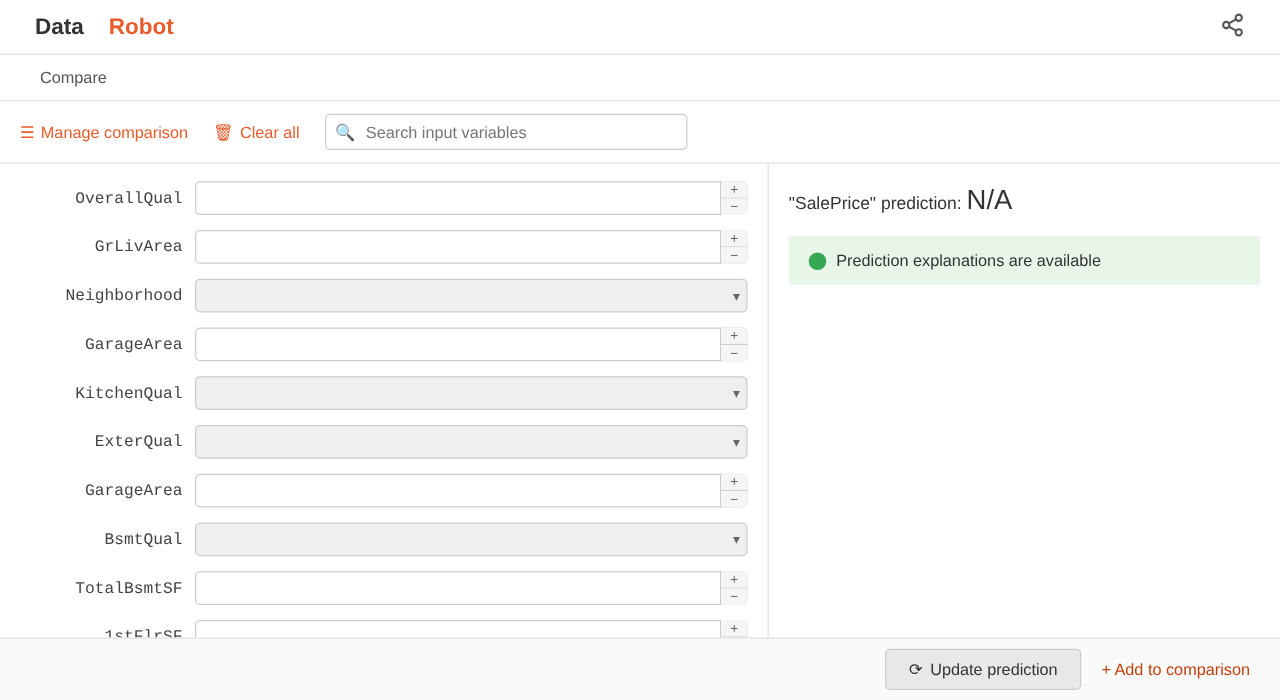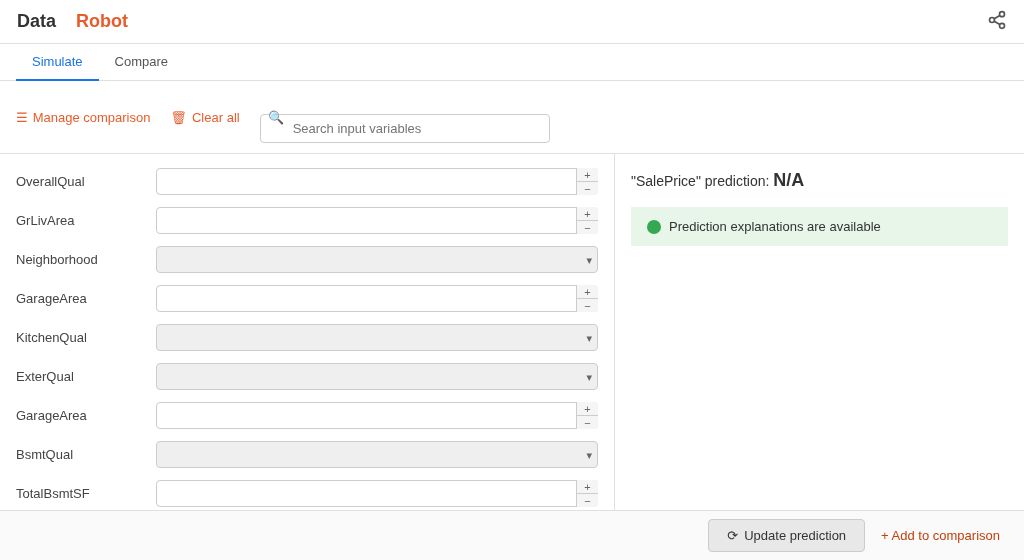--- a/index.html
+++ b/index.html
@@ -1,59 +1,59 @@
 <!DOCTYPE html>
 <html><head>
   <meta charset="utf-8">
   <style>
     * { box-sizing: border-box; margin: 0; padding: 0; }
     body { font-family: -apple-system, BlinkMacSystemFont, 'Segoe UI', sans-serif; font-size: 13px; background: #fff; color: #333; width: 1024px; height: 560px; overflow: hidden; }
 
     
-    .header { display: flex; align-items: center; justify-content: space-between; padding: 10px 17px; border-bottom: 1px solid #e0e0e0; }
+    .header { display: flex; align-items: center; justify-content: space-between; padding: 10px 28px; border-bottom: 1px solid #e0e0e0; }
     .logo { display: flex; align-items: center; }
     .logo-data { font-weight: 700; font-size: 18px; color: #333; }
     .logo-robot { font-weight: 700; font-size: 18px; color: #e85c2b; margin-left: 20px; }
 
     
     .tabs { display: flex; border-bottom: 1px solid #e0e0e0; padding: 0 16px; }
     .tab { padding: 10px 16px; cursor: pointer; font-size: 13px; border-bottom: 2px solid transparent; margin-bottom: -1px; }
     .tab.active { border-bottom: 2px solid #1a73e8; color: #1a73e8; font-weight: 500; }
     .tab:not(.active) { color: #555; }
 
     
     .toolbar { display: flex; align-items: center; padding: 10px 16px; gap: 20px; border-bottom: 1px solid #e0e0e0; }
     .toolbar-left { display: flex; align-items: center; gap: 20px; }
     .manage-vars { color: #e85c2b; cursor: pointer; display: flex; align-items: center; gap: 5px; font-size: 13px; font-weight: 500; }
     .clear-all { color: #e85c2b; cursor: pointer; display: flex; align-items: center; gap: 5px; font-size: 13px; font-weight: 500; }
     .search-box { flex: 1; max-width: 290px; position: relative; }
-    .search-box input { width: 100%; padding: 6px 10px 6px 32px; border: 1px solid #ccc; border-radius: 4px; font-size: 13px; color: #555; outline: none; margin-top: 23px; }
+    .search-box input { width: 100%; padding: 6px 10px 6px 32px; border: 1px solid #ccc; border-radius: 4px; font-size: 13px; color: #555; outline: none; }
     .search-icon-wrap { position: absolute; left: 9px; top: 50%; transform: translateY(-50%); color: #999; font-size: 13px; }
 
     
     .main { display: flex; height: calc(560px - 110px); }
 
     
     .left-panel { width: 615px; overflow-y: auto; border-right: 1px solid #e0e0e0; padding: 8px 0; }
     .field-row { display: flex; align-items: center; padding: 6px 16px; gap: 10px; }
-    .field-label { width: 130px; font-size: 13px; color: #444; flex-shrink: 0; }
+    .field-label { width: 130px; text-align: right; font-size: 13px; color: #444; flex-shrink: 0; font-family: Liberation Mono, monospace; }
     .field-input-wrap { flex: 1; display: flex; align-items: stretch; position: relative; }
     .field-input { width: 100%; padding: 5px 28px 5px 8px; border: 1px solid #ccc; border-radius: 4px; font-size: 13px; outline: none; }
     .field-input-wrap.with-spinners .field-input { padding-right: 28px; }
     .spinners { display: flex; flex-direction: column; position: absolute; right: 0; top: 0; bottom: 0; width: 22px; border-left: 1px solid #ccc; }
     .spinner-btn { flex: 1; display: flex; align-items: center; justify-content: center; cursor: pointer; background: #f5f5f5; color: #666; font-size: 11px; border: none; outline: none; }
     .spinner-btn:first-child { border-bottom: 1px solid #ccc; border-radius: 0 4px 0 0; }
     .spinner-btn:last-child { border-radius: 0 0 4px 0; }
     .field-input-wrap.with-dropdown .field-input { padding-right: 28px; -webkit-appearance: none; appearance: none; }
     .dropdown-arrow { position: absolute; right: 6px; top: 50%; transform: translateY(-50%); pointer-events: none; color: #666; font-size: 11px; }
 
     
     .right-panel { flex: 1; padding: 16px; display: flex; flex-direction: column; }
     .prediction-header { font-size: 14px; color: #333; margin-bottom: 16px; }
-    .prediction-header strong { font-size: 18px; font-weight: 700; }
+    .prediction-header strong { font-size: 22px; font-weight: 400; }
     .prediction-banner { background: #e8f5e9; border-radius: 0; padding: 12px 16px; display: flex; align-items: center; gap: 8px; font-size: 13px; color: #333; }
     .green-dot { width: 14px; height: 14px; border-radius: 50%; background: #34a853; flex-shrink: 0; }
 
     
     .bottom-bar { position: absolute; bottom: 0; left: 0; right: 0; height: 50px; background: #fafafa; border-top: 1px solid #e0e0e0; display: flex; align-items: center; justify-content: flex-end; padding: 0 24px; gap: 16px; }
     .update-btn { background: #e8e8e8; border: 1px solid #ccc; border-radius: 4px; padding: 8px 18px; font-size: 13px; cursor: pointer; display: flex; align-items: center; gap: 6px; color: #333; font-weight: 500; }
     .add-comparison { color: #c2410c; font-size: 13px; cursor: pointer; }
   </style>
 </head>
 <body>
@@ -68,21 +68,20 @@
       <circle cx="18" cy="5" r="3"></circle>
         <circle cx="6" cy="12" r="3"></circle>
         <circle cx="18" cy="19" r="3"></circle>
       <line x1="8.59" y1="13.51" x2="15.42" y2="17.49"></line>
         <line x1="15.41" y1="6.51" x2="8.59" y2="10.49"></line>
     </svg>
   </div>
 </div>
 
 <div class="tabs">
-  <div class="tab active">Simulate</div>
   <div class="tab">Compare</div>
 </div>
 
 <div class="toolbar">
   <div class="toolbar-left">
     <div class="manage-vars">
       <span>☰</span>
       <span>Manage comparison</span>
     </div>
     <div class="clear-all">

